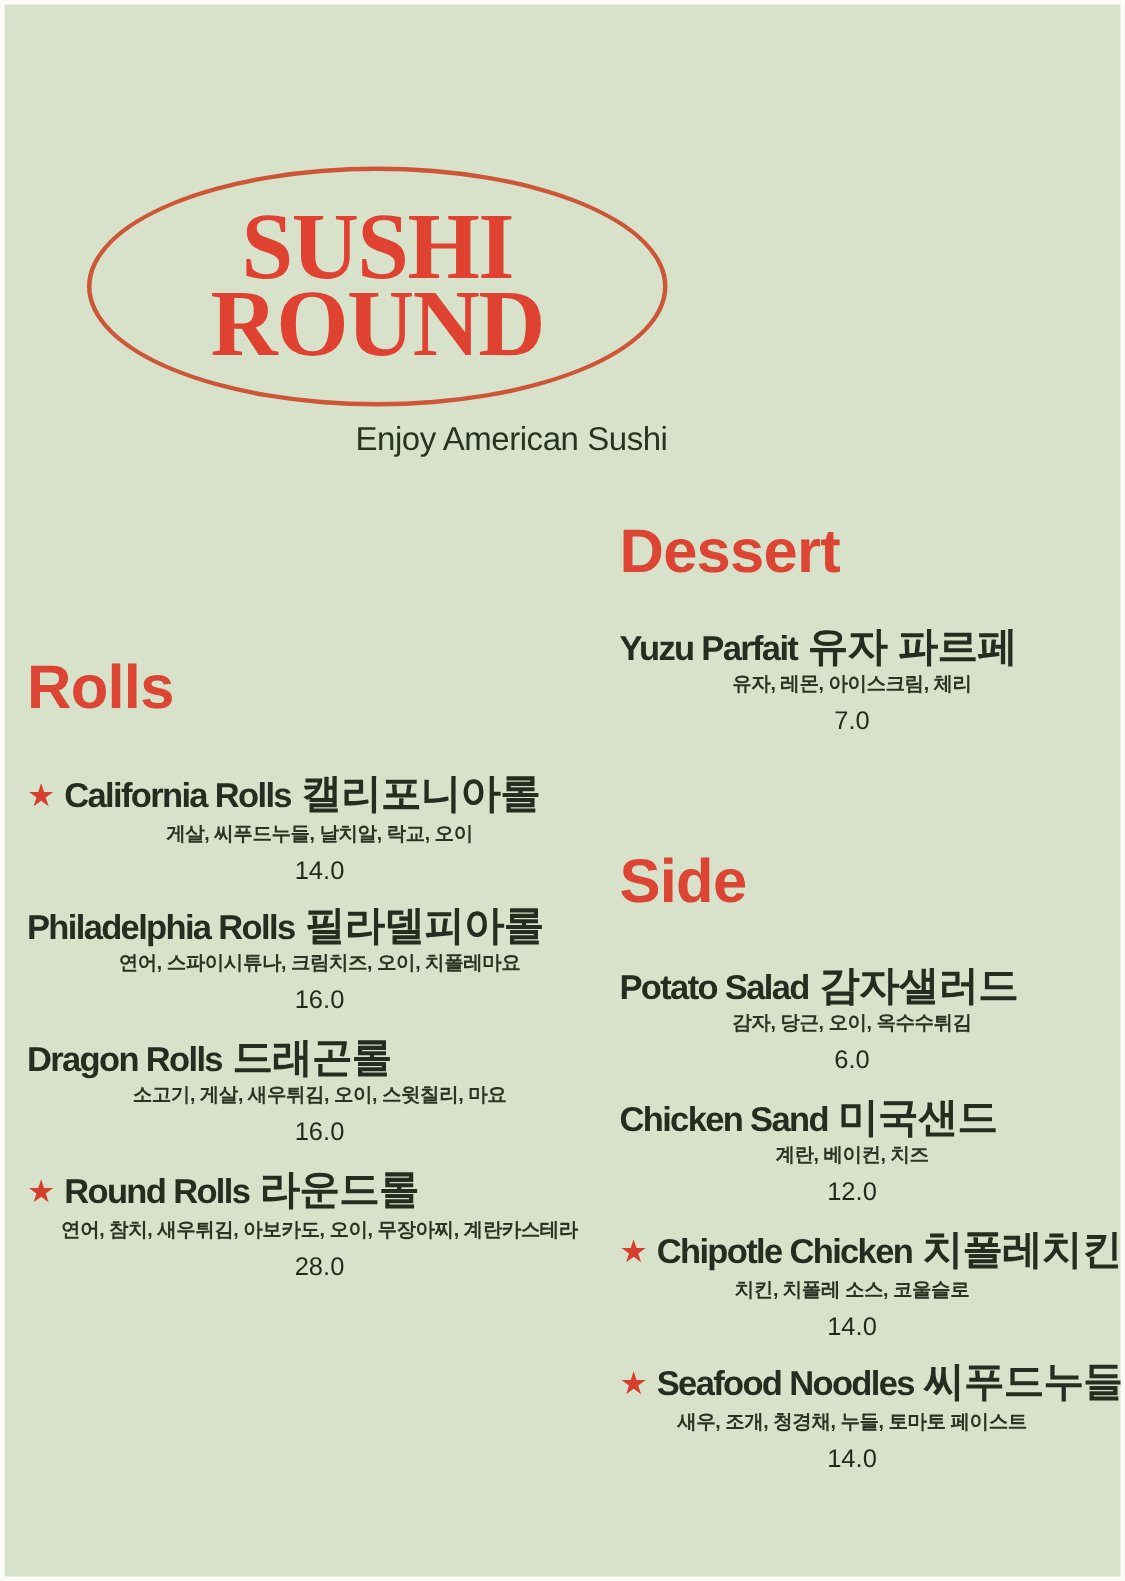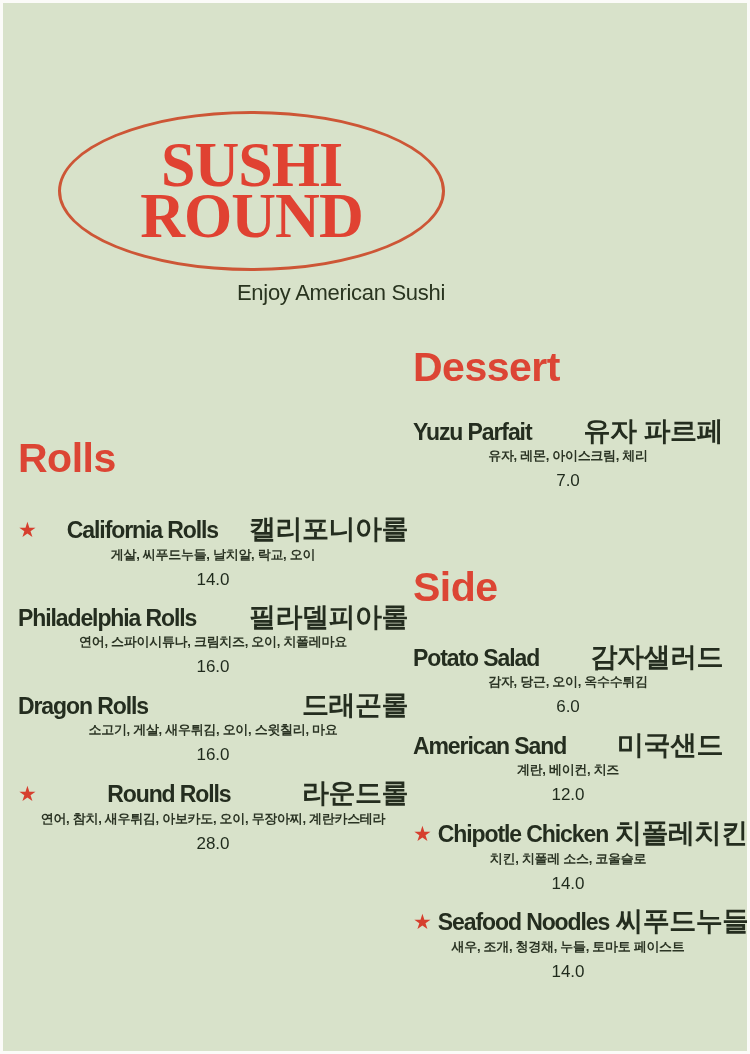--- a/index.html
+++ b/index.html
@@ -28,21 +28,21 @@
   .col-left{left:15px;width:390px;}
   .col-right{left:410px;width:310px;}
   .section-header{
     position:absolute;left:0;right:0;text-align:left;
     font-weight:700;font-size:41px;line-height:46px;letter-spacing:-0.5px;
     color:#dc4534;
   }
   
   .item{position:absolute;left:0;right:0;text-align:center;}
   .name-row{
-    display:flex;align-items:baseline;justify-content:space-between;
+    display:flex;align-items:baseline;justify-content:flex-start;
     line-height:28px;white-space:nowrap;
   }
   .star{
     color:#d63f2e;font-size:21px;margin-right:6px;position:relative;top:-1px;
   }
   .name-en{
     font-weight:700;font-size:23px;letter-spacing:-1.1px;color:#242d1f;
   }
   .name-ko{
     font-weight:700;font-size:27px;letter-spacing:-0.5px;color:#242d1f;
@@ -127,21 +127,21 @@
       <div class="name-row">
         <span class="name-en">Potato Salad</span>
         <span class="name-ko">감자샐러드</span>
       </div>
       <div class="desc">감자, 당근, 오이, 옥수수튀김</div>
       <div class="price">6.0</div>
     </div>
 
     <div class="item" style="top:728px">
       <div class="name-row">
-        <span class="name-en">American Sand</span>
+        <span class="name-en">Chicken Sand</span>
         <span class="name-ko">미국샌드</span>
       </div>
       <div class="desc">계란, 베이컨, 치즈</div>
       <div class="price">12.0</div>
     </div>
 
     <div class="item" style="top:816px">
       <div class="name-row">
         <span class="star">★</span>
         <span class="name-en">Chipotle Chicken</span>

